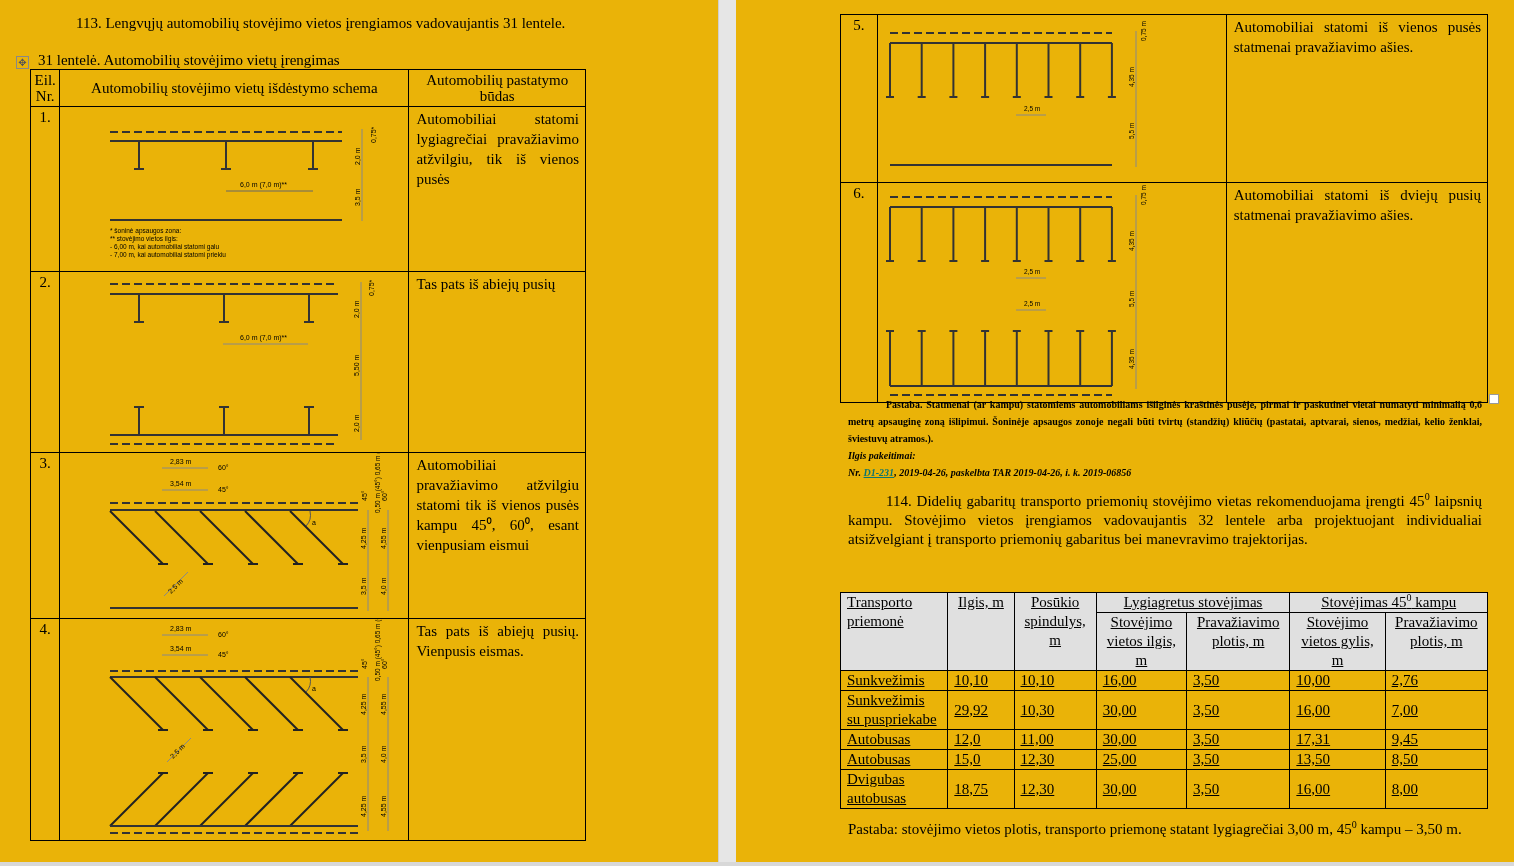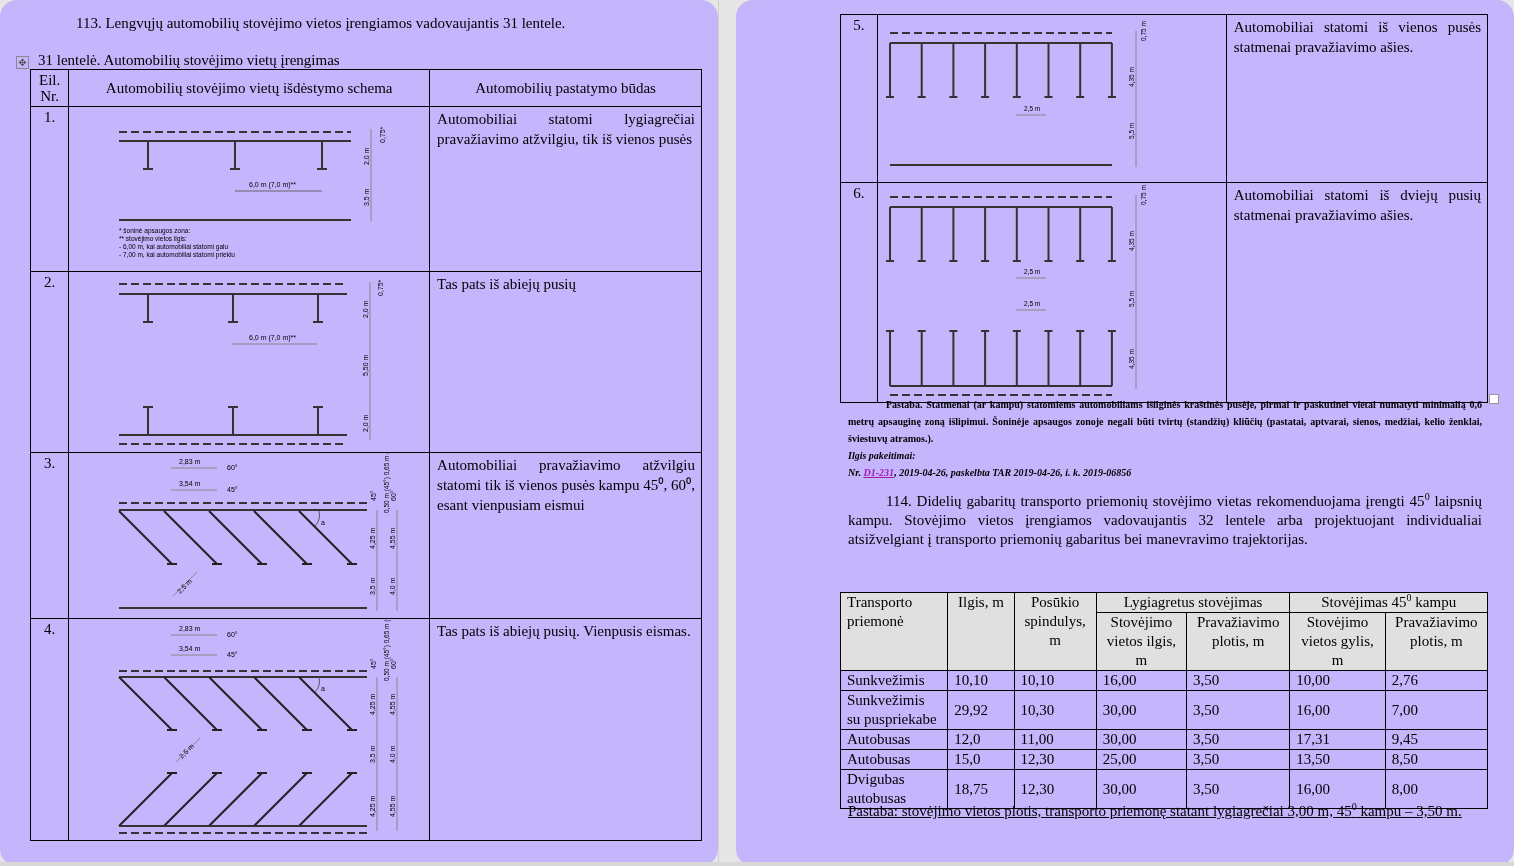--- a/index.html
+++ b/index.html
@@ -1,46 +1,46 @@
 <!DOCTYPE html>
 <html><head>
 <meta charset="utf-8">
 <style>
   html,body{margin:0;padding:0;}
   body{width:1514px;height:866px;overflow:hidden;background:#e6e6e6;font-family:"Liberation Serif",serif;color:#000;position:relative;}
-  .page{position:absolute;top:0;background:#c4b5fd;height:866px;overflow:hidden;border-radius:17px;}
+  .page{position:absolute;top:0;background:#eab308;height:866px;overflow:hidden;}
   #page-left{left:0;width:718px;}
   #page-right{left:736px;width:778px;}
   .gutter{position:absolute;top:0;left:718px;width:18px;height:866px;background:#e6e6e6;border-left:1px solid #cfcfcf;}
   .abs{position:absolute;}
   .p113{left:76px;top:15px;font-size:15px;white-space:nowrap;}
   .cap31{left:38px;top:52px;font-size:15px;white-space:nowrap;}
   .tbl-handle{left:16px;top:56px;width:11px;height:11px;border:1px solid #888;font-size:10px;line-height:11px;text-align:center;color:#555;font-family:"DejaVu Sans",sans-serif;}
   table{border-collapse:collapse;}
-  #t31{position:absolute;left:30px;top:69px;width:672px;}
+  #t31{position:absolute;left:30px;top:69px;width:556px;}
   #t31 td,#t31 th{border:1px solid #000;vertical-align:top;font-weight:normal;font-size:15px;padding:0;}
   #t31 th{vertical-align:middle;text-align:center;line-height:16px;}
   .num{text-align:center;padding-top:2px !important;}
   .desc{padding:2px 6px 0 7px !important;line-height:20px;text-align:justify;}
   .scheme{position:relative;}
   svg text{font-family:"Liberation Sans",sans-serif;}
   #t31b{position:absolute;left:840px;top:14px;width:648px;}
   #t31b td{border:1px solid #000;vertical-align:top;font-size:15px;padding:0;}
   .note1{left:848px;top:396px;width:634px;font-size:10px;line-height:17px;text-align:justify;font-weight:bold;}
   .note1 .indent{display:inline-block;width:38px;}
   .note1 i{font-style:italic;}
-  .note1 a{color:#a21caf;text-decoration:underline;}
+  .note1 a{color:#0f766e;text-decoration:underline;}
   .p114{left:848px;top:492px;width:634px;font-size:15px;line-height:19px;text-align:justify;}
   .cap32{left:848px;top:567px;font-size:15px;white-space:nowrap;margin-top:24px;}
-  #t32{position:absolute;left:840px;top:592px;width:648px;}
+  #t32{position:absolute;left:840px;top:592px;width:648px;text-decoration:underline;}
   #t32 td,#t32 th{border:1px solid #000;font-size:15px;font-weight:normal;padding:0 6px;line-height:19px;}
   #t32 thead th{background:#e0e0e0;text-align:center;vertical-align:top;}
   #t32 tbody td{text-align:left;vertical-align:middle;}
   #t32 tbody td.name{text-align:left;}
-  .note2{left:848px;top:802px;width:634px;font-size:15px;line-height:19px;text-align:justify;text-decoration:underline;}
+  .note2{left:848px;top:820px;width:634px;font-size:15px;line-height:19px;text-align:justify;}
   sup{font-size:10px;line-height:0;}
   .bottom-bar{position:absolute;left:0;top:862px;width:1514px;height:4px;background:#d8d8d8;}
 </style>
 </head>
 <body>
 
 <div class="page" id="page-left">
   <div class="abs p113">113. Lengvųjų automobilių stovėjimo vietos įrengiamos vadovaujantis 31 lentele.</div>
   <div class="abs tbl-handle">✥</div>
   <div class="abs cap31">31 lentelė. Automobilių stovėjimo vietų įrengimas</div>

